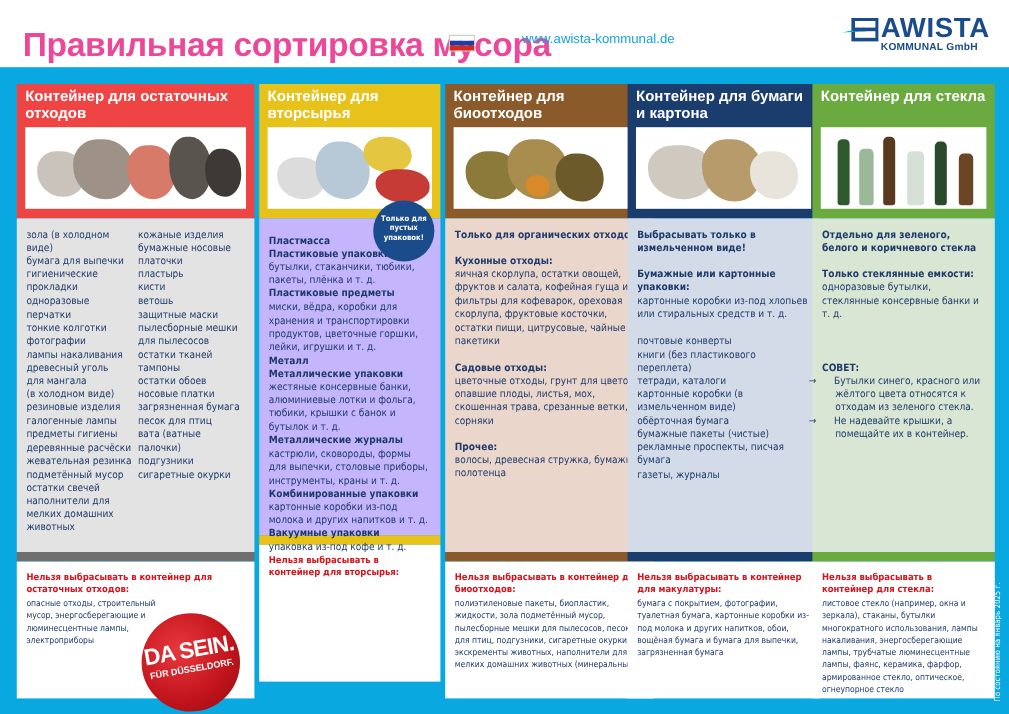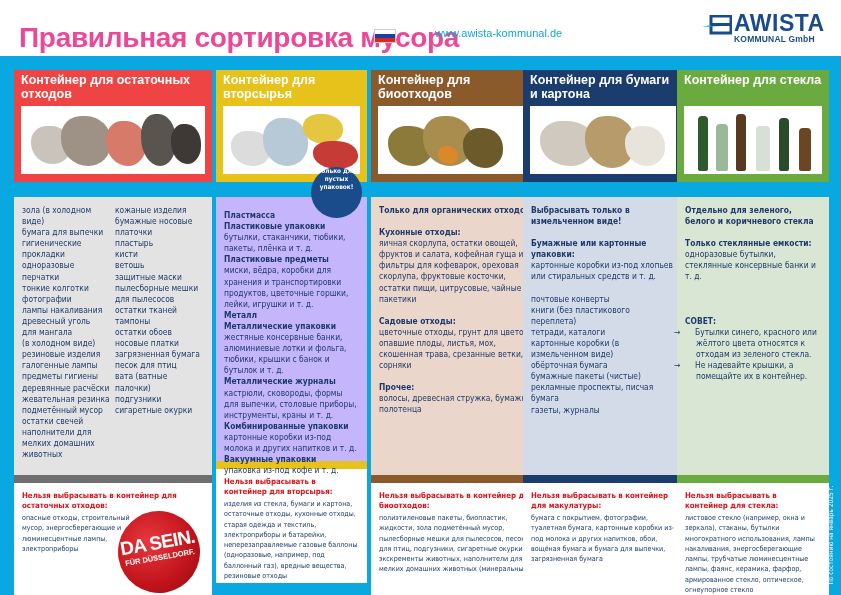--- a/index.html
+++ b/index.html
@@ -15,32 +15,32 @@
   .logo-mark { position: absolute; left: 2px; top: 3px; width: 30px; height: 20px; }
   .logo-text { position: absolute; left: 34px; top: -2px; font-family: "Liberation Sans", sans-serif; font-weight: bold; font-size: 23px; color: #1a4c8b; letter-spacing: 0.5px; }
   .logo-sub { position: absolute; left: 34px; top: 22px; font-family: "Liberation Sans", sans-serif; font-weight: bold; font-size: 8.5px; color: #1a4c8b; letter-spacing: 0.2px; }
 
   .band { position: absolute; left: 0; top: 56px; width: 841px; height: 539px; background: #0aa8e1; }
 
   .col { position: absolute; top: 70px; height: 512px; }
   .col-head { height: 36px; padding: 3px 7px; font-family: "Liberation Sans", sans-serif; font-weight: bold; font-size: 12.5px; line-height: 14px; color: #fff; }
   .col-img { position: relative; height: 68px; margin: 0 7px; background: #fff; overflow: hidden; }
   .col-frame { padding-bottom: 8px; }
-  .col-body { padding: 8px 8px 0 8px; font-size: 8.4px; line-height: 11.1px; color: #1d3a6b; height: 286px; margin-top: 15px; }
+  .col-body { padding: 8px 8px 0 8px; font-size: 8.4px; line-height: 11.1px; color: #1d3a6b; height: 286px; }
   .col-body b { font-weight: bold; }
   .col-sep { height: 8px; }
   .col-foot { background: #fff; padding: 8px 8px 0 8px; height: 114px; font-size: 7.1px; line-height: 10.3px; color: #1d3a6b; }
   .foot-title { color: #d7141d; font-weight: bold; font-size: 7.8px; line-height: 9.5px; margin-bottom: 3px; }
 
   .two-col { display: flex; gap: 4px; }
   .two-col div { flex: 1; }
 
   .gap { height: 11px; }
 
-  .badge { position: absolute; left: 311px; top: 167px; width: 51px; height: 51px; border-radius: 50%; background: #1a4c8b; color: #fff; font-size: 6.4px; line-height: 8px; font-weight: bold; text-align: center; padding-top: 0; }
+  .badge { position: absolute; left: 311px; top: 167px; width: 51px; height: 51px; border-radius: 50%; background: #1a4c8b; color: #fff; font-size: 6.4px; line-height: 8px; font-weight: bold; text-align: center; padding-top: 11px; }
 
   .dasein { position: absolute; left: 118px; top: 511px; width: 82px; height: 82px; border-radius: 50%; background: radial-gradient(circle at 40% 35%, #e8383e 0%, #c1131b 60%, #8f0d12 100%); color: #fff; transform: rotate(-10deg); text-align: center; }
   .dasein .big { font-family: "Liberation Sans", sans-serif; font-weight: bold; font-size: 19px; line-height: 20px; padding-top: 22px; letter-spacing: -0.8px; }
   .dasein .small { font-family: "Liberation Sans", sans-serif; font-weight: bold; font-size: 7.5px; line-height: 9px; }
 
   .side-note { position: absolute; left: 826px; top: 480px; width: 10px; height: 110px; }
   .side-note span { position: absolute; left: 50%; top: 50%; transform: translate(-50%,-50%) rotate(-90deg); white-space: nowrap; font-size: 6.5px; color: #fff; }
 
   
   .blob { position: absolute; border-radius: 40% 50% 45% 55%; }
@@ -160,21 +160,20 @@
     <div><b>Металлические журналы</b></div>
     <div>кастрюли, сковороды, формы для выпечки, столовые приборы, инструменты, краны и т. д.</div>
     <div><b>Комбинированные упаковки</b></div>
     <div>картонные коробки из-под молока и других напитков и т. д.</div>
     <div><b>Вакуумные упаковки</b></div>
     <div>упаковка из-под кофе и т. д.</div>
   </div>
   <div class="col-sep" style="background:#e6c21a;"></div>
   <div class="col-foot">
     <div class="foot-title">Нельзя выбрасывать в контейнер для вторсырья:</div>
-    <div>изделия из стекла, бумаги и картона, остаточные отходы, кухонные отходы, старая одежда и текстиль, электроприборы и батарейки, неперезаправляемые газовые баллоны (одноразовые, например, под баллонный газ), вредные вещества, резиновые отходы</div>
   </div>
 </div>
 <div class="badge">Только для пустых упаковок!</div>
 
 <div class="col" style="left:371px; width:174px;">
   <div class="col-frame" style="background:#8b5a2b;">
     <div class="col-head">Контейнер для биоотходов</div>
     <div class="col-img">
       <div class="blob" style="left:10px;top:20px;width:45px;height:40px;background:#8c7a3b;"></div>
       <div class="blob" style="left:45px;top:10px;width:50px;height:50px;background:#a88d4f;"></div>

